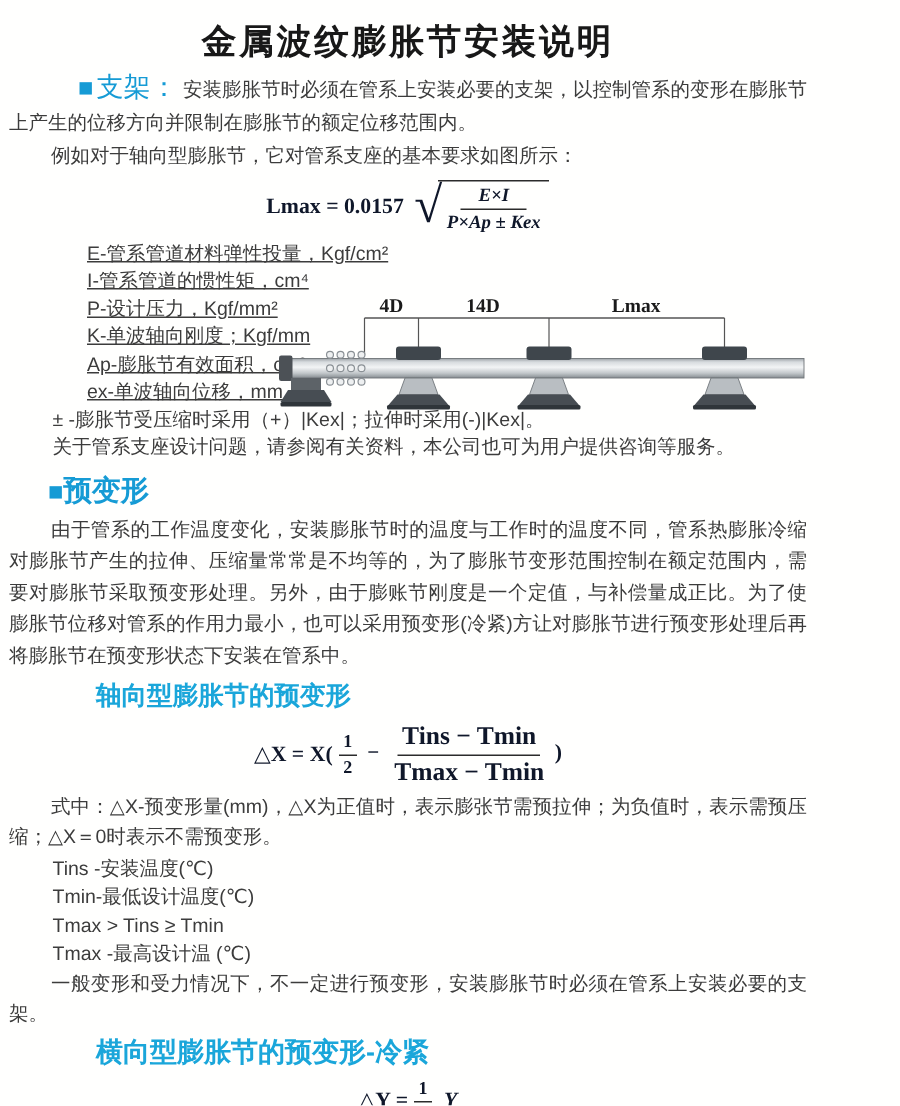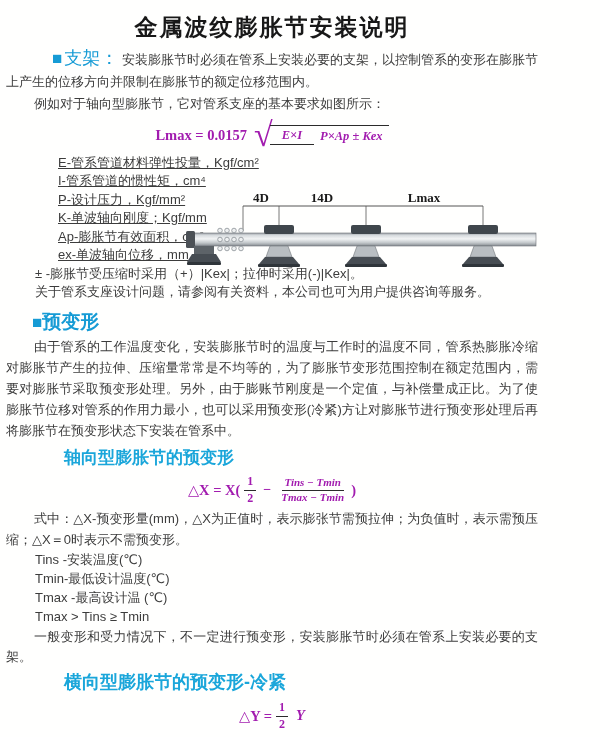--- a/index.html
+++ b/index.html
@@ -20,37 +20,37 @@
   .para { margin:0 6px; font-size:13px; line-height:22px; text-align:justify; color:var(--ink); }
   .p-first { text-indent:46px; margin-top:2px; }
   .inline-head { color:var(--accent); font-weight:normal; font-size:18px; line-height:1; }
   .inline-head .sq { font-size:17px; margin-right:2px; }
   .p-example { text-indent:28px; }
 
   
   .formula-row {
     display:flex; justify-content:center; align-items:center;
     margin:5px 0 3px; font-family:"Liberation Serif","DejaVu Serif",serif;
-    color:#a21caf; font-weight:bold;
+    color:#0f172a; font-weight:bold;
   }
   .f-lhs { font-size:14.5px; }
   .root { display:inline-flex; align-items:center; margin-left:7px; }
   .rad { font-size:34px; font-weight:normal; line-height:0.9; margin-right:-3px; }
   .rfrac {
-    display:inline-flex; flex-direction:row; align-items:center;
+    display:inline-flex; flex-direction:column; align-items:center;
     border-top:1.6px solid #2b2b2b; padding-top:1px;
     font-size:12.5px; font-style:italic; line-height:1.3;
   }
   .rfrac .num { border-bottom:1px solid #2b2b2b; padding:0 12px 1px; }
   .rfrac .den { padding:0 6px; }
 
   .frac { display:inline-flex; flex-direction:column; align-items:center; font-size:12px; line-height:1.25; margin:0 4px; }
   .frac .fn { border-bottom:1px solid #2b2b2b; padding:0 3px 1px; text-align:center; }
   .frac .fd { padding:0 3px; text-align:center; }
-  .tfrac { font-style:italic; font-size:11px;justify-content:center; }
+  .tfrac { font-size:17px;justify-content:center; }
   .f-mid { margin:0 3px; font-size:14px; }
   .f-rhs { font-size:14.5px; font-style:italic; margin-left:4px; }
 
   
   .defs-wrap { position:relative; margin:2px 0 0 35px; font-size:13px; line-height:18.5px; }
   .def-item { margin-left:23px;text-decoration:underline; }
   .diagram { position:absolute; top:36px; right:0; }
 
   .sec-head { margin:8px 6px 2px 32px; font-size:19px; font-weight:bold; color:var(--accent); line-height:1.3; }
   .sec-head .sq { font-size:17px; }
@@ -187,22 +187,22 @@
       <span class="fd">Tmax − Tmin</span>
     </span>
     <span class="f-lhs">)</span>
   </div>
 
   <p class="para p-note">式中：△X-预变形量(mm)，△X为正值时，表示膨张节需预拉伸；为负值时，表示需预压缩；△X＝0时表示不需预变形。</p>
 
   <div class="lines">
     <div>Tins -安装温度(℃)</div>
     <div>Tmin-最低设计温度(℃)</div>
+    <div>Tmax &gt; Tins ≥ Tmin</div>
     <div>Tmax -最高设计温 (℃)</div>
-    <div>Tmax &gt; Tins ≥ Tmin</div>
   </div>
 
   <p class="closing">一般变形和受力情况下，不一定进行预变形，安装膨胀节时必须在管系上安装必要的支架。</p>
 
   <h3 class="sub-head lateral">横向型膨胀节的预变形-冷紧</h3>
 
   <div class="formula-row">
     <span class="f-lhs">△Y =</span>
     <span class="frac">
       <span class="fn">1</span>

